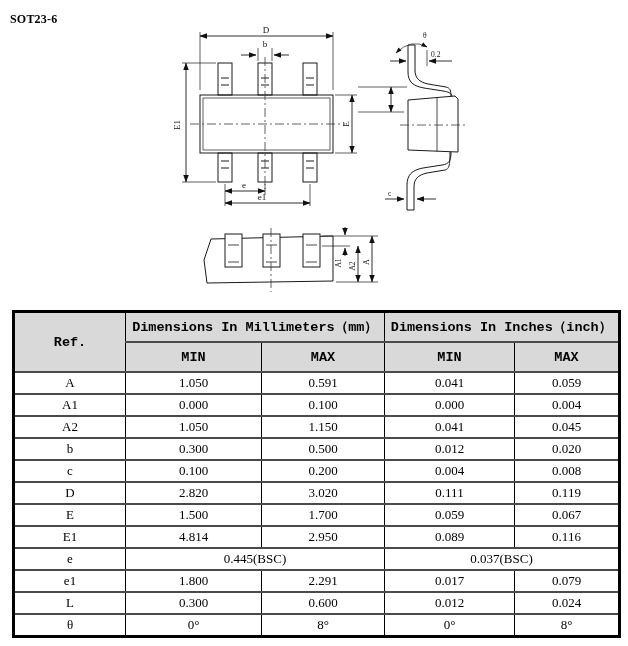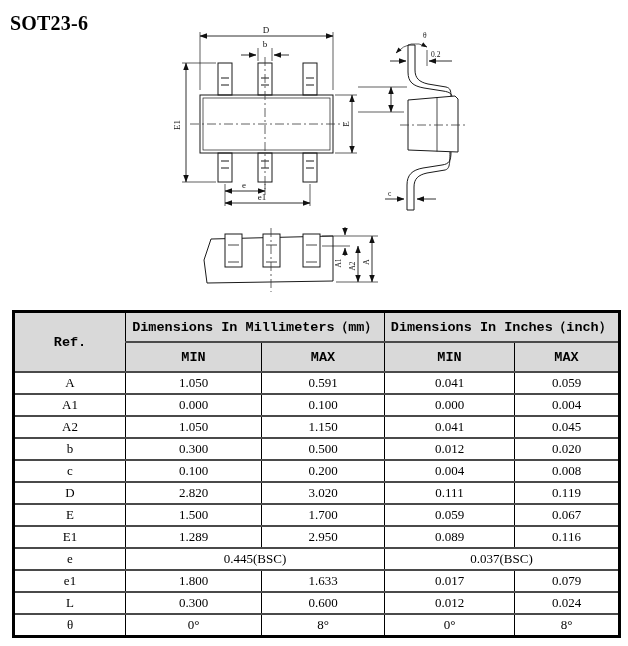--- a/index.html
+++ b/index.html
@@ -2,21 +2,21 @@
 <html style="--header-bg: #d9d9d9;"><head>
 <meta charset="utf-8">
 <style>
   html,body { margin:0; padding:0; background:#fff; }
   .page {
     position:relative; width:628px; height:646px; background:#ffffff;
     font-family:"Liberation Serif", serif; overflow:hidden; color:#000;
   }
   .title {
     position:absolute; left:10px; top:12px;
-    font-size:20px; font-weight:700; letter-spacing:.2px;
+    font-size:12px; font-weight:700; letter-spacing:.2px;
   }
   svg.drawing { position:absolute; left:0; top:0; }
   .dl  { stroke:#1a1a1a; stroke-width:1; fill:none; }
   .ext { stroke:#1a1a1a; stroke-width:0.7; fill:none; }
   .dim { stroke:#1a1a1a; stroke-width:0.9; fill:none; }
   .cl  { stroke:#3a3a3a; stroke-width:0.8; fill:none; stroke-dasharray:9 3 2 3; }
   .lbl    { font:9px "Liberation Serif", serif; fill:#111; stroke:none; }
   .lbl-sm { font:7.5px "Liberation Serif", serif; fill:#111; stroke:none; }
   table.dims {
     position:absolute; left:12px; top:310px; width:606px; height:328px;
@@ -220,34 +220,34 @@
         </tr>
         <tr>
           <td>E</td>
           <td>1.500</td>
           <td>1.700</td>
           <td>0.059</td>
           <td>0.067</td>
         </tr>
         <tr>
           <td>E1</td>
-          <td>1.289</td>
+          <td>4.814</td>
           <td>2.950</td>
           <td>0.089</td>
           <td>0.116</td>
         </tr>
         <tr>
           <td>e</td>
           <td colspan="2">0.445(BSC)</td>
           <td colspan="2">0.037(BSC)</td>
         </tr>
         <tr>
           <td>e1</td>
           <td>1.800</td>
-          <td>1.633</td>
+          <td>2.291</td>
           <td>0.017</td>
           <td>0.079</td>
         </tr>
         <tr>
           <td>L</td>
           <td>0.300</td>
           <td>0.600</td>
           <td>0.012</td>
           <td>0.024</td>
         </tr>

